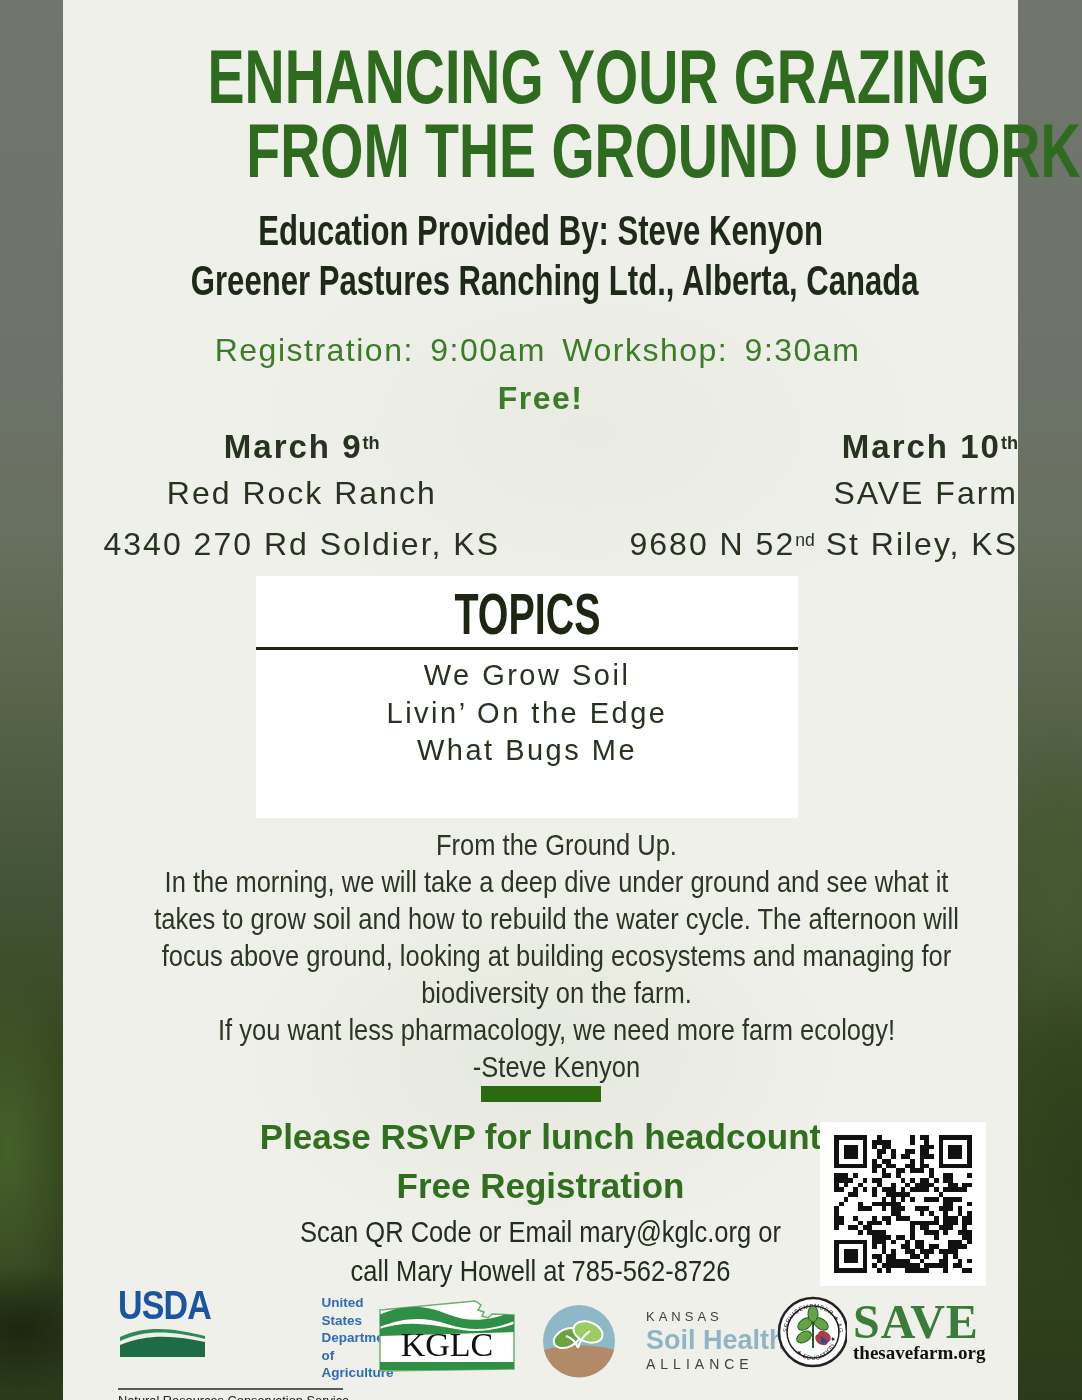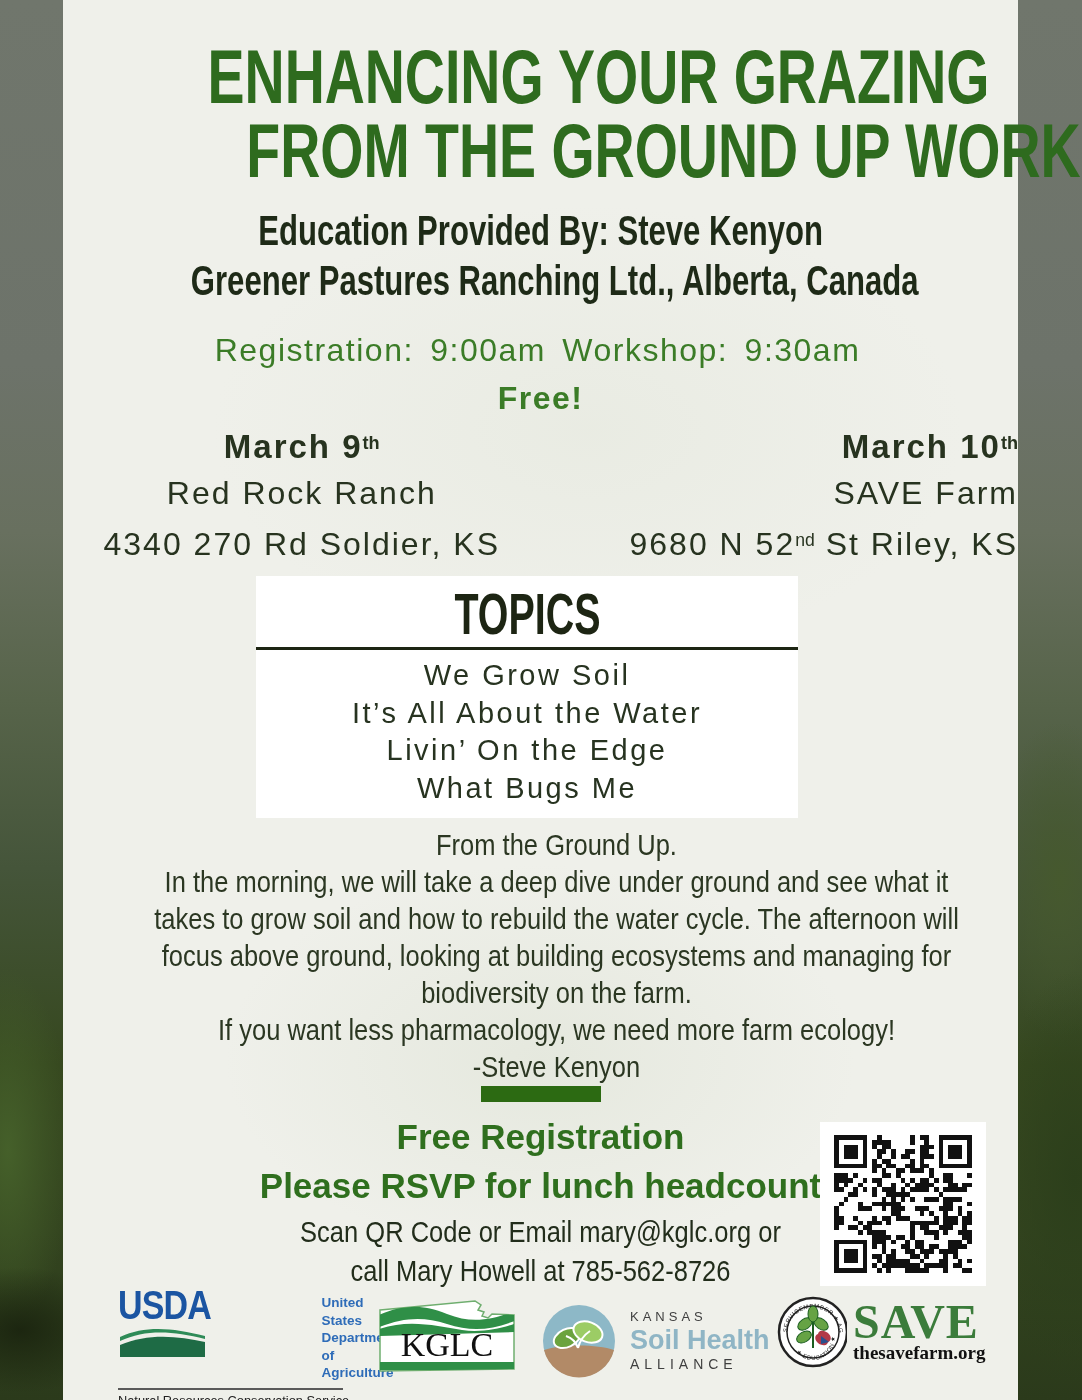--- a/index.html
+++ b/index.html
@@ -71,21 +71,21 @@
   .usda-word{font-size:40px;font-weight:bold;color:#1b55a2;letter-spacing:-1px;
     display:inline-block;transform:scaleX(.85);transform-origin:0 0;line-height:34px;}
   .usda-dept{margin-left:24px;font-size:13.5px;font-weight:bold;color:#2e6cb8;line-height:17.5px;margin-top:6px;}
   .usda-rule{border:0;border-top:2px solid #5a5a5a;margin:6px 0 3px 0;width:225px;}
   .usda-agency{font-size:12.8px;color:#222222;white-space:nowrap;}
 
   
   .kglc{position:absolute;left:314px;top:1296px;width:140px;height:79px;}
 
   
-  .ksha{position:absolute;left:479px;top:1304px;display:flex;align-items:center;}
+  .ksha{position:absolute;left:479px;top:1304px;display:flex;align-items:center;gap:16px;}
   .ksha-text{margin-left:14px;}
   .ksha-l1{font-size:13px;letter-spacing:4px;color:#3f3f3f;line-height:16px;}
   .ksha-l2{font-size:27px;font-weight:600;color:#8fb5c5;line-height:30px;}
   .ksha-l3{font-size:14px;letter-spacing:5px;color:#3f3f3f;line-height:18px;}
 
   
   .save{position:absolute;left:714px;top:1294px;display:flex;align-items:center;}
   .save-text{margin-left:6px;}
   .save-word{font-family:"Liberation Serif", serif;font-size:48px;font-weight:bold;
     color:#3b7c3b;line-height:42px;letter-spacing:1px;}
@@ -124,40 +124,39 @@
       <div class="dateline"><span>March 10</span><span class="sup">th</span></div>
       <div>SAVE Farm</div>
       <div><span>9680 N 52</span><span class="sup">nd</span><span> St Riley, KS</span></div>
     </div>
   </div>
 
   <div class="topicsbox">
     <div class="topicshead"><span class="cond">TOPICS</span></div>
     <hr class="topicsrule">
     <div class="topicitem">We Grow Soil</div>
-    <div class="topicitem">It’s All About the Water</div>
     <div class="topicitem">Livin’ On the Edge</div>
     <div class="topicitem">What Bugs Me</div>
   </div>
 
   <div class="para">
     <div class="paraline">From the Ground Up.</div>
     <div class="paraline">In the morning, we will take a deep dive under ground and see what it</div>
     <div class="paraline">takes to grow soil and how to rebuild the water cycle. The afternoon will</div>
     <div class="paraline">focus above ground, looking at building ecosystems and managing for</div>
     <div class="paraline">biodiversity on the farm.</div>
     <div class="paraline">If you want less pharmacology, we need more farm ecology!</div>
     <div class="paraline">-Steve Kenyon</div>
   </div>
 
   <div class="divider"></div>
 
   <div class="cta">
+    <div>Please RSVP for lunch headcount</div>
     <div>Free Registration</div>
-    <div>Please RSVP for lunch headcount</div>
   </div>
 
   <div class="contact">
     <div class="contactline">Scan QR Code or Email mary@kglc.org or</div>
     <div class="contactline">call Mary Howell at 785-562-8726</div>
   </div>
 
   <div class="qrbox">
     <svg viewBox="0 0 29 29" shape-rendering="crispEdges">
       <g id="qr-modules" fill="#111111">

